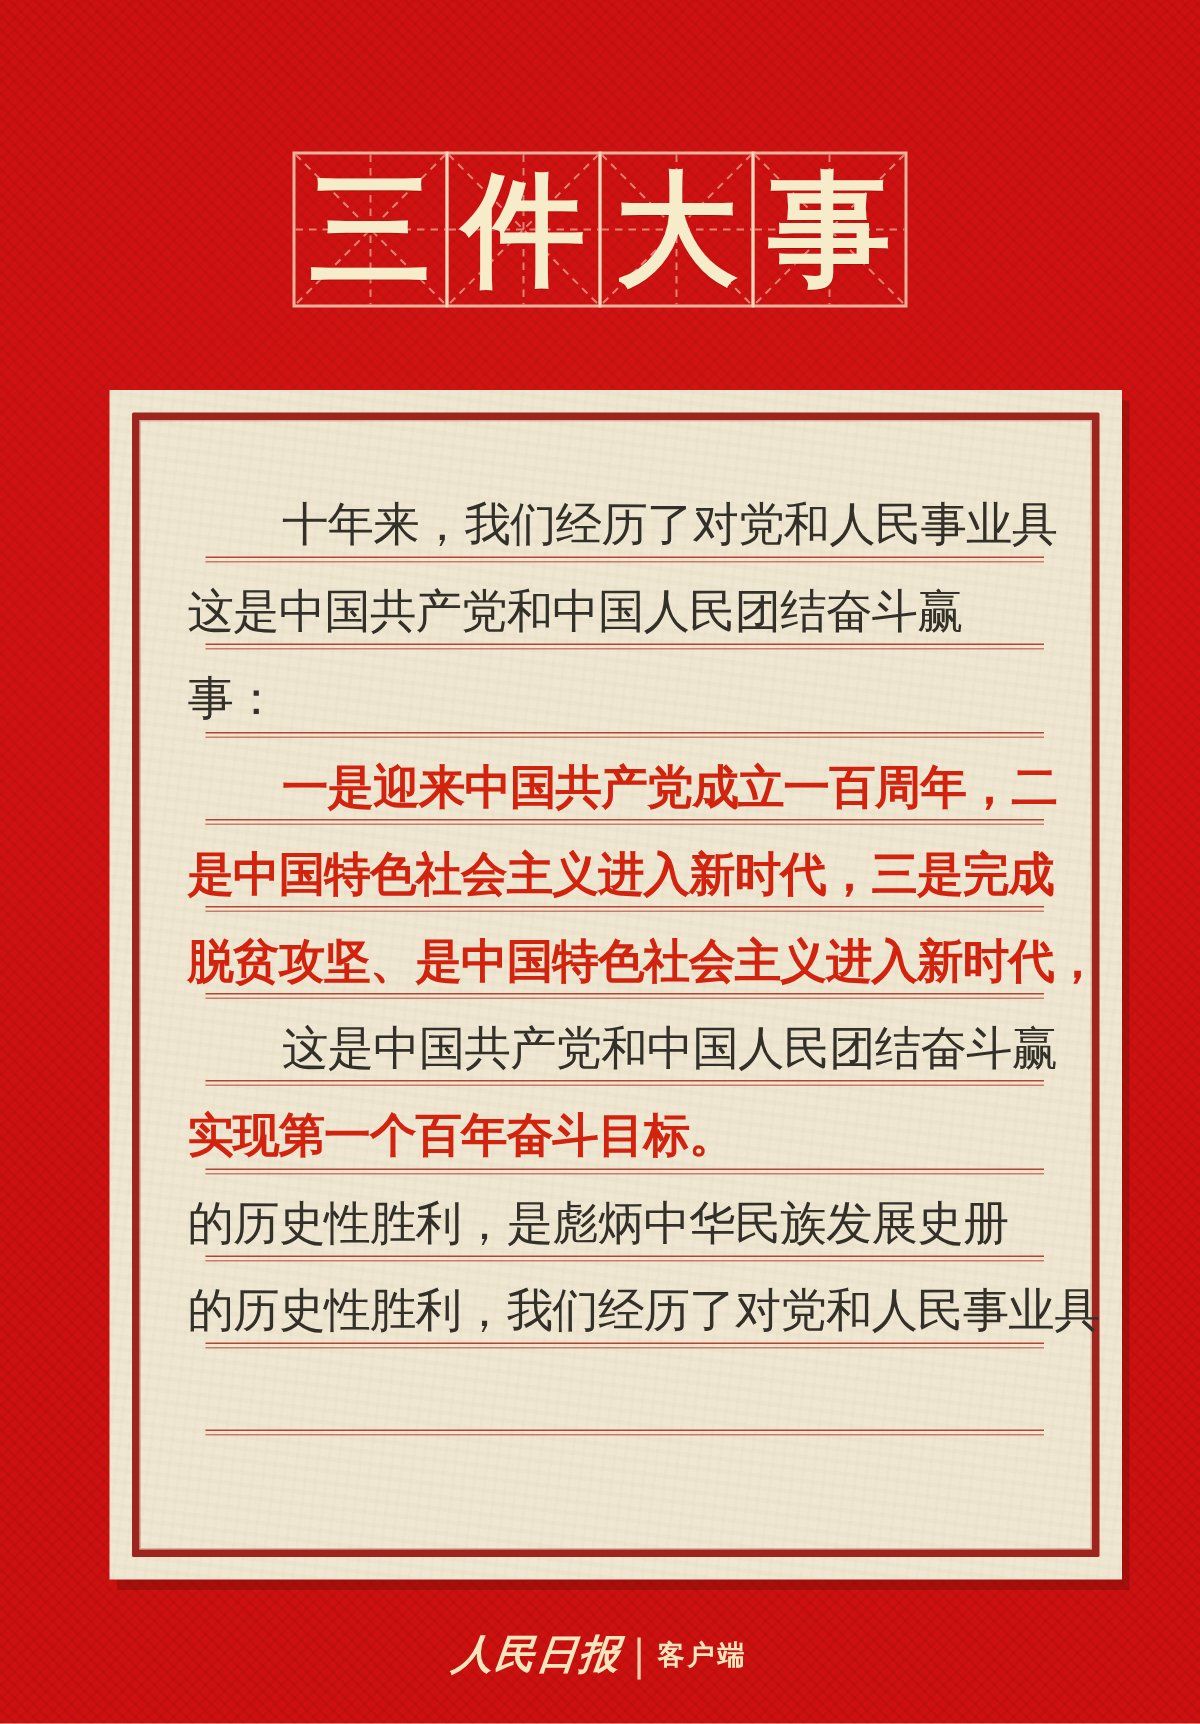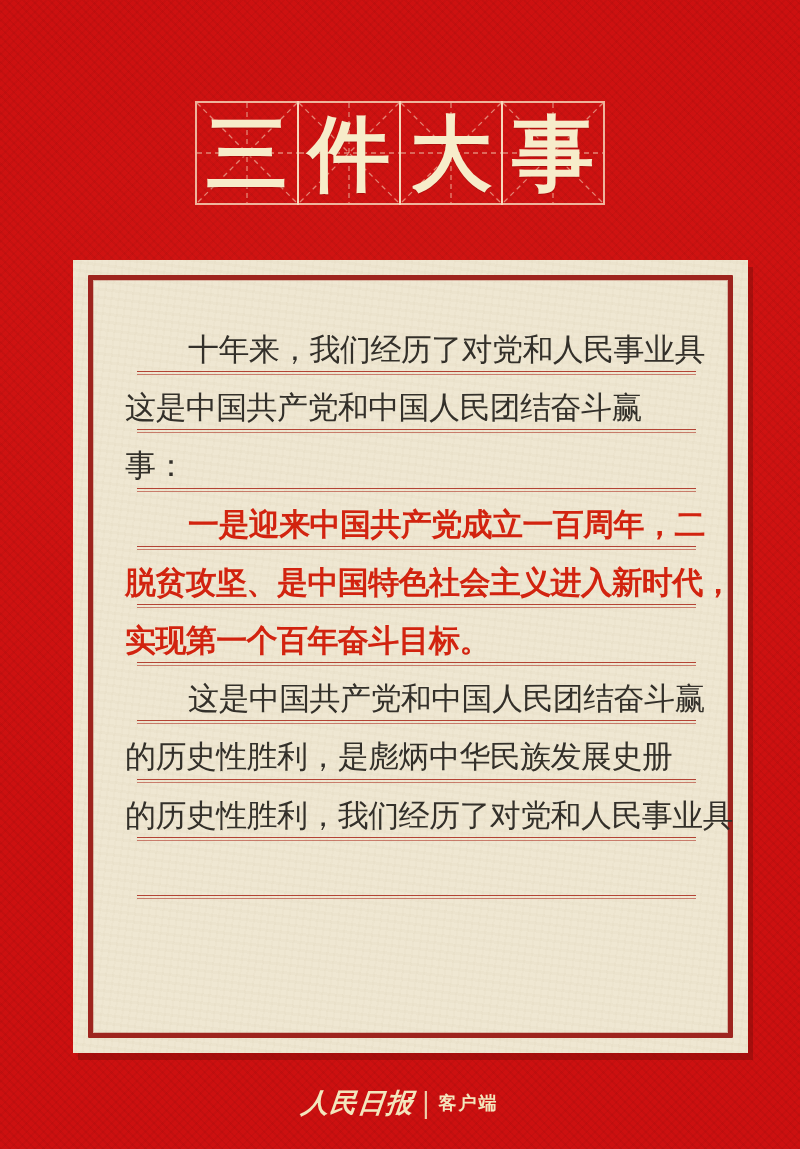--- a/index.html
+++ b/index.html
@@ -135,29 +135,33 @@
     </div>
     <div class="row">
       <span class="line-text">事：</span>
       <div class="rule"></div>
     </div>
     <div class="row red indent">
       <span class="line-text">一是迎来中国共产党成立一百周年，二</span>
       <div class="rule"></div>
     </div>
     <div class="row red">
+      <span class="line-text">是中国特色社会主义进入新时代，三是完成</span>
+      <div class="rule"></div>
+    </div>
+    <div class="row red">
       <span class="line-text">脱贫攻坚、是中国特色社会主义进入新时代，</span>
+      <div class="rule"></div>
+    </div>
+    <div class="row indent">
+      <span class="line-text">这是中国共产党和中国人民团结奋斗赢</span>
       <div class="rule"></div>
     </div>
     <div class="row red">
       <span class="line-text">实现第一个百年奋斗目标。</span>
-      <div class="rule"></div>
-    </div>
-    <div class="row indent">
-      <span class="line-text">这是中国共产党和中国人民团结奋斗赢</span>
       <div class="rule"></div>
     </div>
     <div class="row">
       <span class="line-text">的历史性胜利，是彪炳中华民族发展史册</span>
       <div class="rule"></div>
     </div>
     <div class="row">
       <span class="line-text">的历史性胜利，我们经历了对党和人民事业具</span>
       <div class="rule"></div>
     </div>

